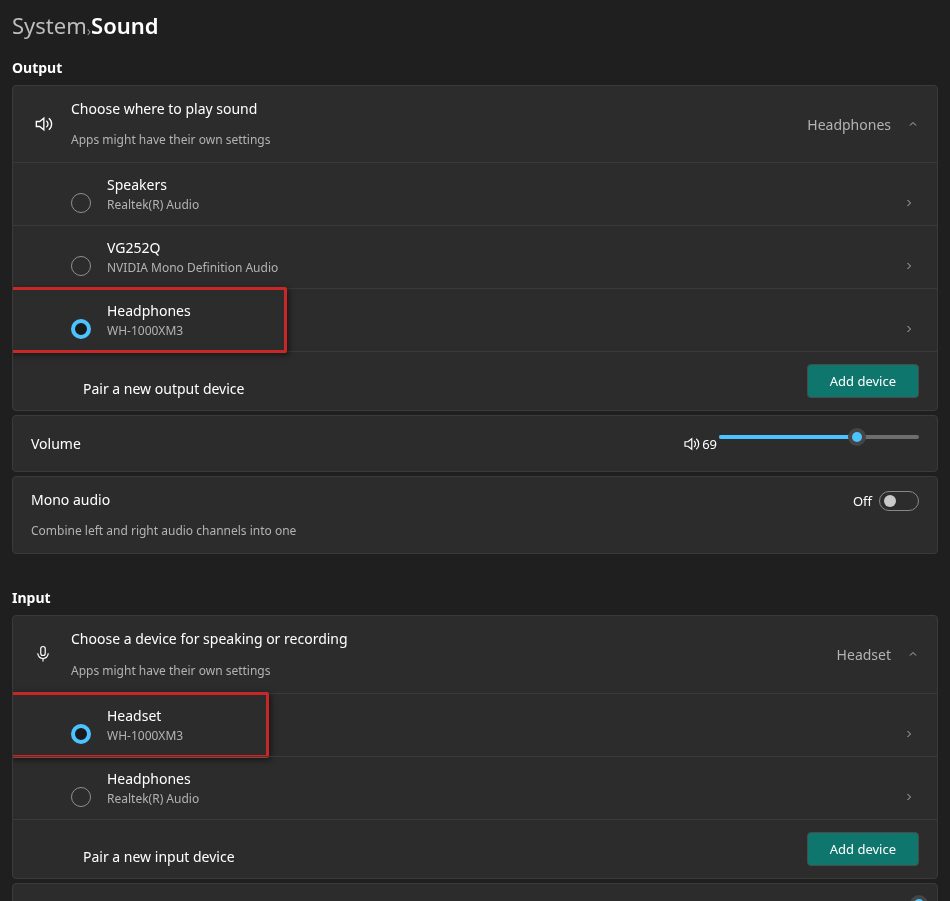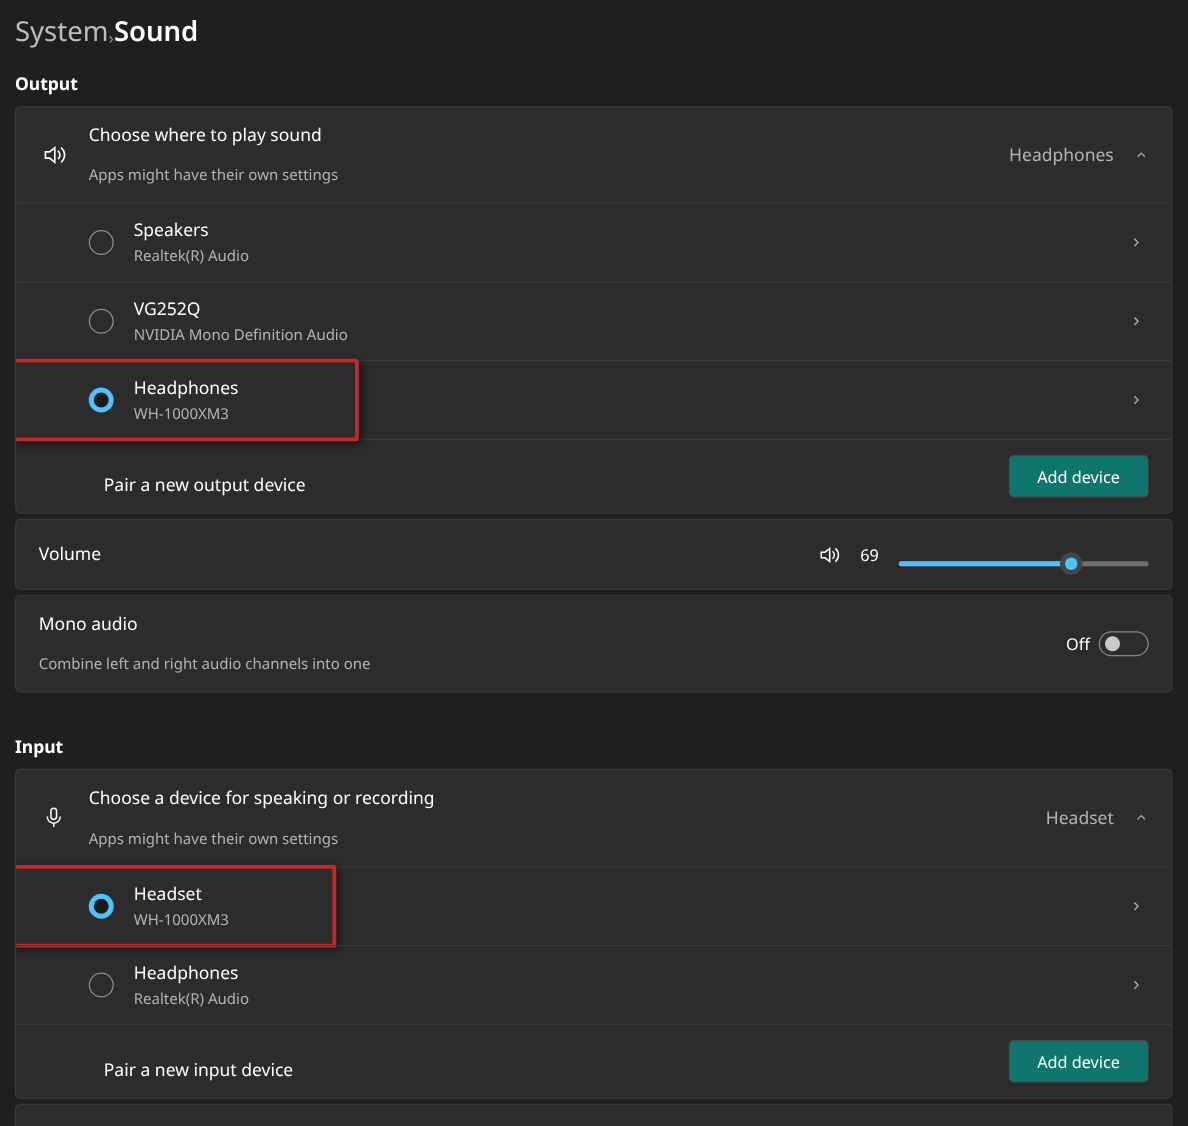--- a/index.html
+++ b/index.html
@@ -32,42 +32,42 @@
   .body{flex:1}
   .title{color:var(--text);font-size:14px;line-height:1.3}
   .sub{color:var(--text-dim);font-size:12px;margin-top:13px}
   .right{display:flex;align-items:center;gap:16px;color:var(--text-dim)}
   .chev{color:#b5b5b5;font-size:12px}
 
   .radio{width:20px;height:20px;border-radius:50%;border:1px solid #909090;display:flex;align-items:center;justify-content:center;margin-right:16px;margin-left:40px}
   .radio.sel{border:4px solid var(--accent-light);background:#1b1b1b}
   .radio.sel::after{content:"";width:6px;height:6px;border-radius:50%;background:#1b1b1b}
 
-  .device-row{display:flex;align-items:center;padding:12px 18px 12px 18px;border-top:1px solid var(--border);position:relative}
+  .device-row{display:flex;align-items:flex-end;padding:12px 18px 12px 18px;border-top:1px solid var(--border);position:relative}
   .device-row .dinfo{flex:1}
   .device-row .dtitle{color:var(--text);font-size:14px}
   .device-row .dsub{color:var(--text-dim);font-size:12px;margin-top:2px}
   .device-row .chev-r{color:#b5b5b5;font-size:12px;padding:4px}
 
   .hl{position:absolute;border:3px solid var(--highlight);left:-4px;top:-2px;bottom:-2px;border-radius:2px;pointer-events:none;box-shadow:2px 2px 6px rgba(0,0,0,.5)}
 
   .pair-row{display:flex;align-items:flex-end;padding:12px 18px 12px 70px;border-top:1px solid var(--border)}
   .pair-row .ptitle{flex:1;color:var(--text);font-size:14px}
   .btn{background:#0f766e;border:1px solid #4a4a4a;color:var(--text);border-radius:4px;padding:7px 22px;font-size:13px;cursor:pointer}
 
   .vol-row{display:flex;align-items:center;padding:18px 18px}
   .vol-row .vlabel{flex:1;font-size:14px}
-  .vol-block{display:flex;align-items:flex-end;gap:16px}
+  .vol-block{display:flex;align-items:flex-start;gap:2px}
   .vol-num{font-size:13px;color:var(--text)}
   .slider{width:200px;height:4px;background:#6e6e6e;border-radius:2px;position:relative}
   .slider .fill{position:absolute;left:0;top:0;bottom:0;background:var(--accent-light);border-radius:2px}
   .slider .thumb{position:absolute;width:18px;height:18px;border-radius:50%;background:#454545;top:50%;transform:translate(-50%,-50%);display:flex;align-items:center;justify-content:center}
   .slider .thumb::after{content:"";width:10px;height:10px;border-radius:50%;background:var(--accent-light)}
 
-  .toggle-row{display:flex;align-items:center;padding:14px 18px}
+  .toggle-row{display:flex;align-items:flex-start;padding:14px 18px}
   .toggle-row .tinfo{flex:1}
   .toggle{display:flex;align-items:center;gap:7px}
   .tog{width:40px;height:20px;border-radius:10px;border:1px solid #888;position:relative;background:transparent}
   .tog::after{content:"";position:absolute;width:12px;height:12px;border-radius:50%;background:#c9c9c9;top:50%;left:4px;transform:translateY(-50%)}
   .toff{font-size:13px;color:var(--text)}
 
   svg{display:block}
   .spacer{height:30px}
 </style>
 </head>

